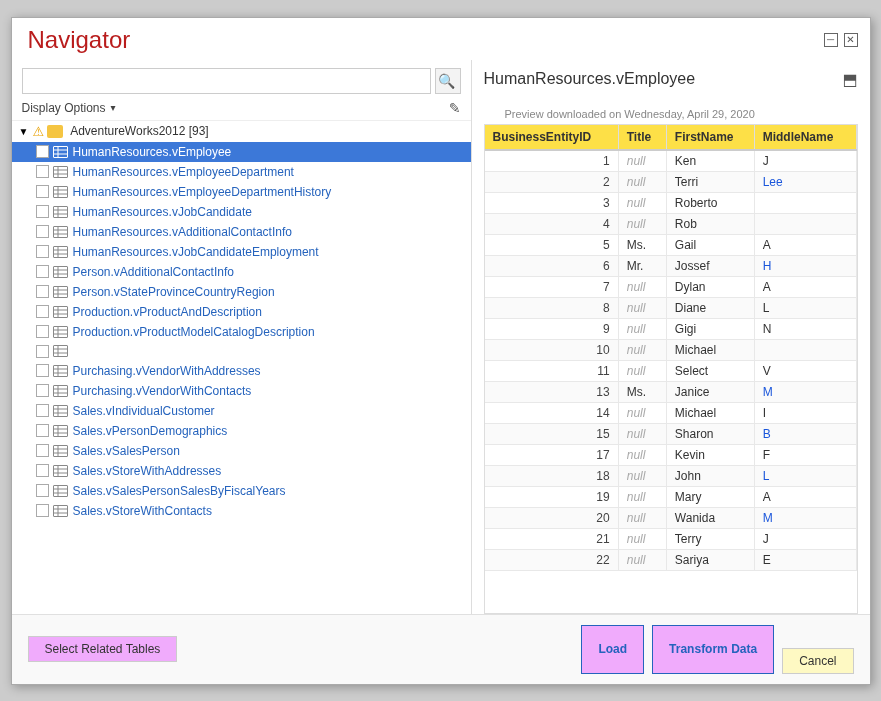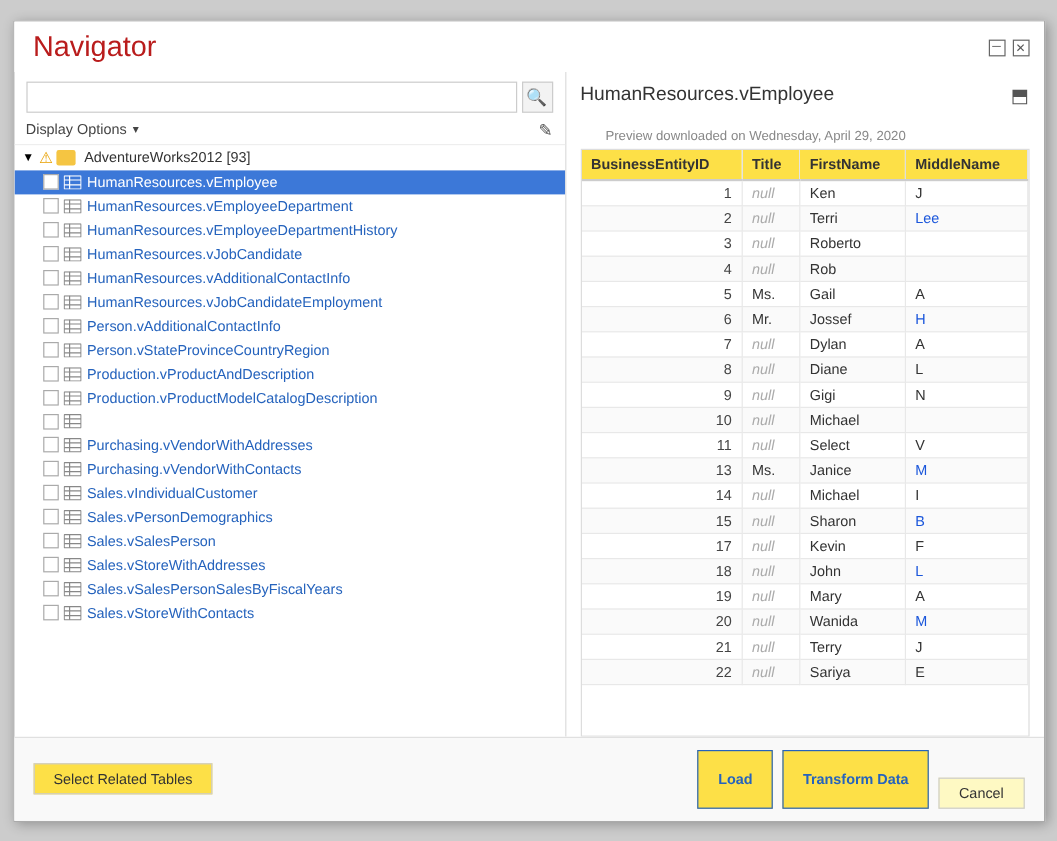--- a/index.html
+++ b/index.html
@@ -281,21 +281,21 @@
       display: flex;
     }
     .footer-right {
       display: flex;
       gap: 8px;
     }
     .footer-btn {
       padding: 5px 16px;
       font-size: 12px;
       border: 1px solid #ccc;
-      background: #fde047;
+      background: #f0abfc;
       cursor: pointer;
       color: #333;
     }
     .footer-btn.primary {
       border-color: #2563bd;
       color: #2563bd;
       font-weight: bold;
     }
     .footer-btn.cancel {
       background: #fef9c3;

